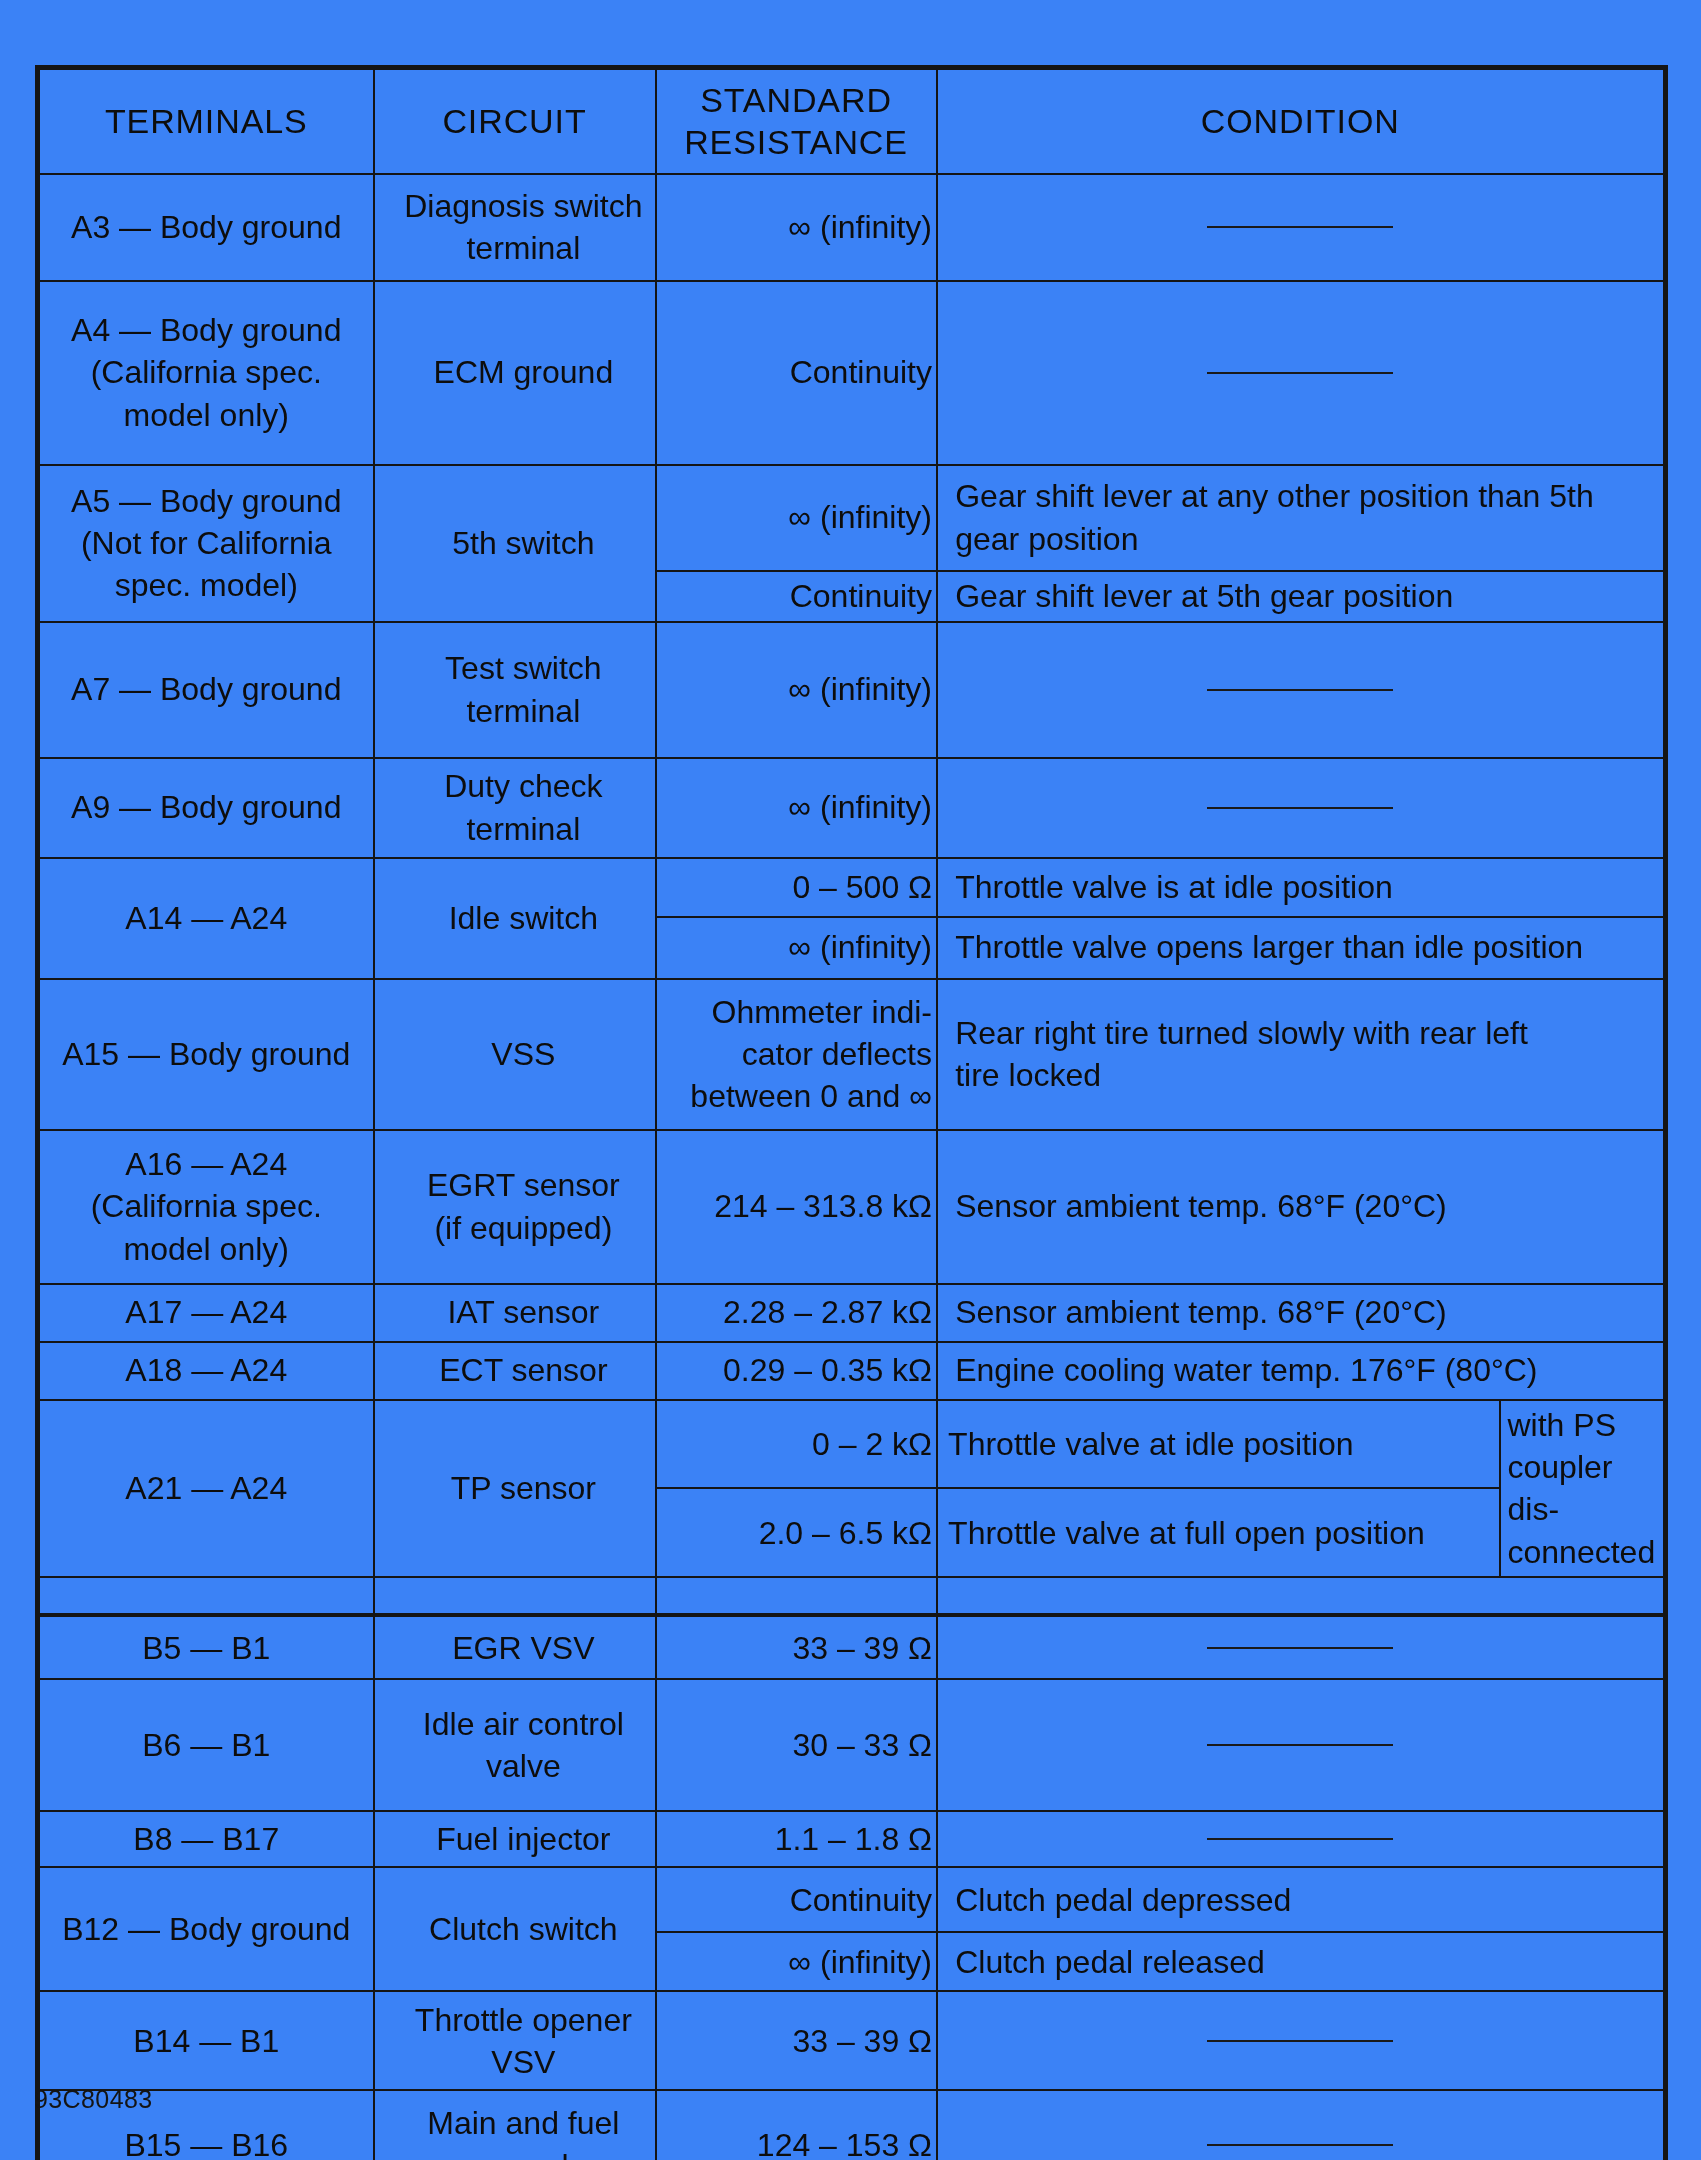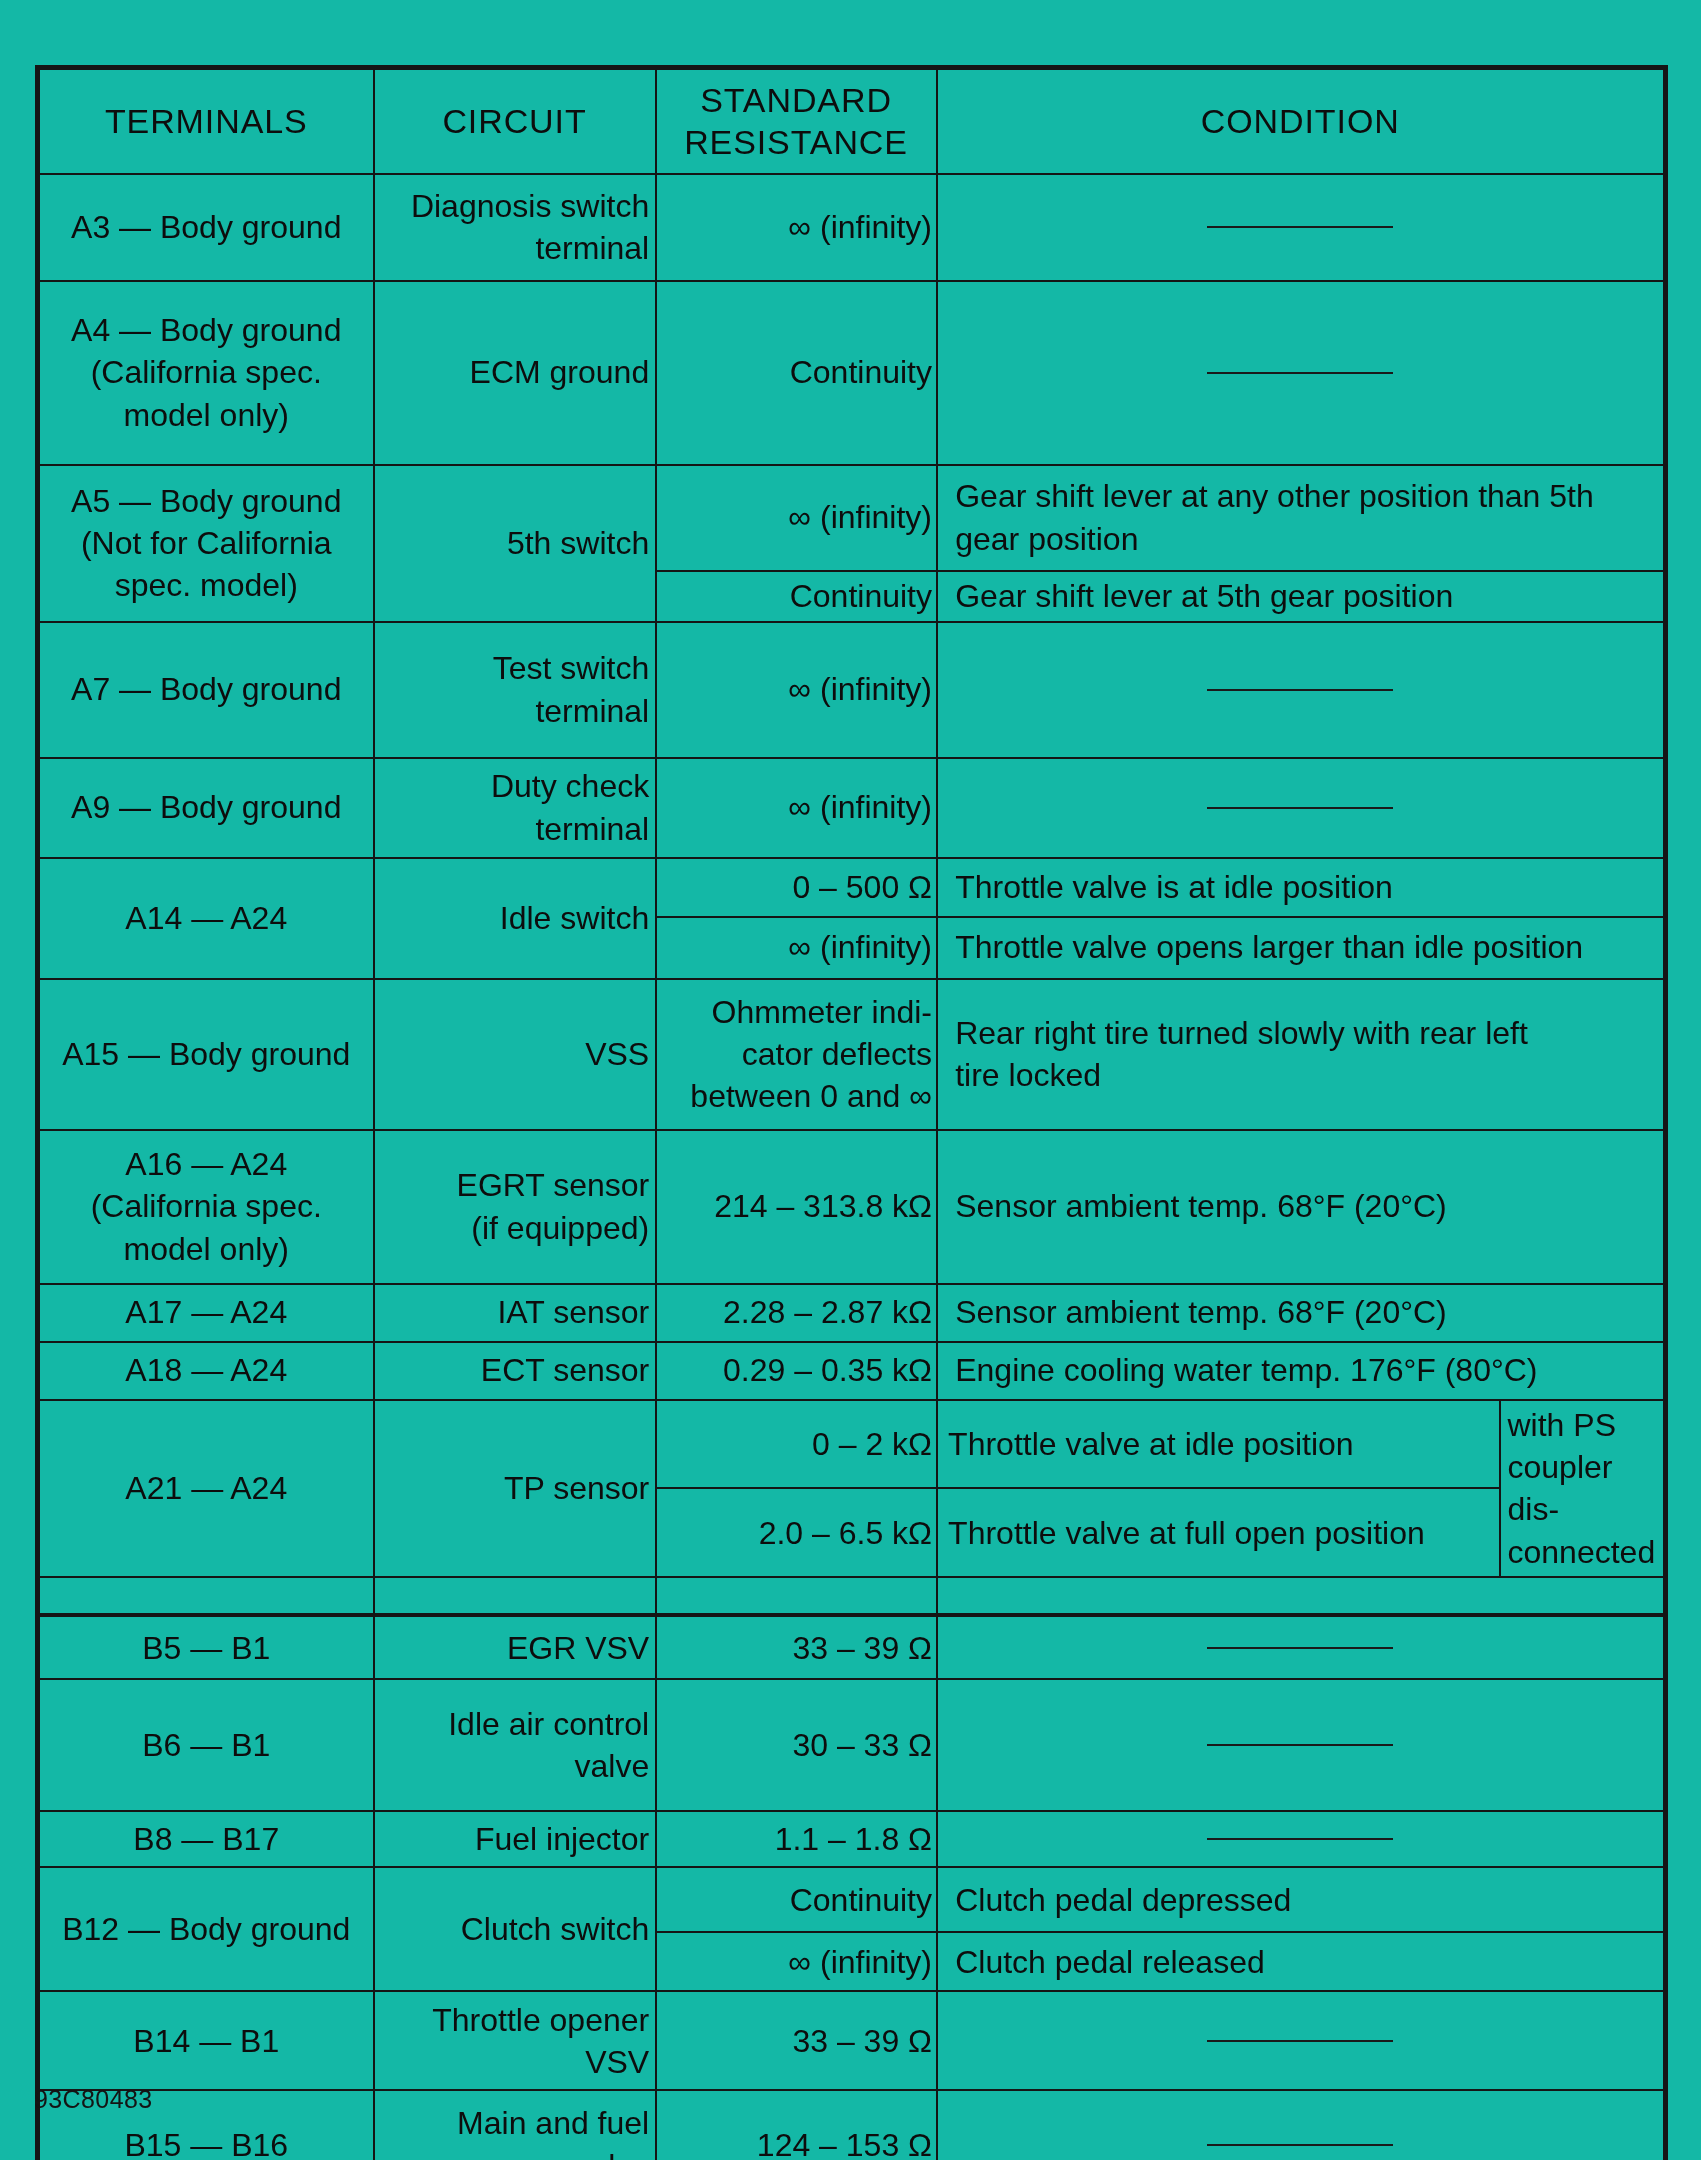--- a/index.html
+++ b/index.html
@@ -1,20 +1,20 @@
 <!DOCTYPE html>
 <html style="font-size:14px"><head>
 <meta charset="utf-8">
 <style>
   html, body { margin: 0; padding: 0; background: #ffffff; }
   .page {
     position: relative;
     width: 1701px;
     height: 2161px;
-    background: #14b8a6;
+    background: #3b82f6;
     font-family: "Liberation Sans", "DejaVu Sans", sans-serif;
     color: #0d0d0d;
     overflow: hidden;
   }
   table.rt {
     position: absolute;
     left: 35px;
     top: 65px;
     width: 1628px;
     border-collapse: collapse;
@@ -28,21 +28,21 @@
   }
   .rt th {
     font-size: 34px;
     font-weight: normal;
     letter-spacing: 0.9px;
     text-align: center;
     line-height: 1.25;
   }
   .rt td { font-size: 32px; line-height: 1.32; }
   .c-term  { text-align: center; white-space: pre-line; font-size: 34px; }
-  .c-circ  { text-align: right; padding-left: 23px; padding-right: 5.3px; white-space: pre-line; font-size: 32px; }
+  .c-circ  { text-align: center; padding-left: 23px; padding-right: 5.3px; white-space: pre-line; font-size: 32px; }
   .c-res   { text-align: right; white-space: pre-line; font-size: 31px; padding: 0 3.5px; }
   .c-cond  { text-align: left; padding-left: 17.7px; padding-right: 7px; white-space: pre-line; font-size: 30px; }
   .c-note  { text-align: left; padding: 3.5px 3.5px 3.5px 7px; white-space: pre-line; font-size: 28px; line-height: 1.3; }
   .c-dash  { text-align: center; }
   .dashline {
     width: 186px;
     height: 0;
     border-top: 2.7px solid #1a1a1a;
     margin: 0 auto;
   }

